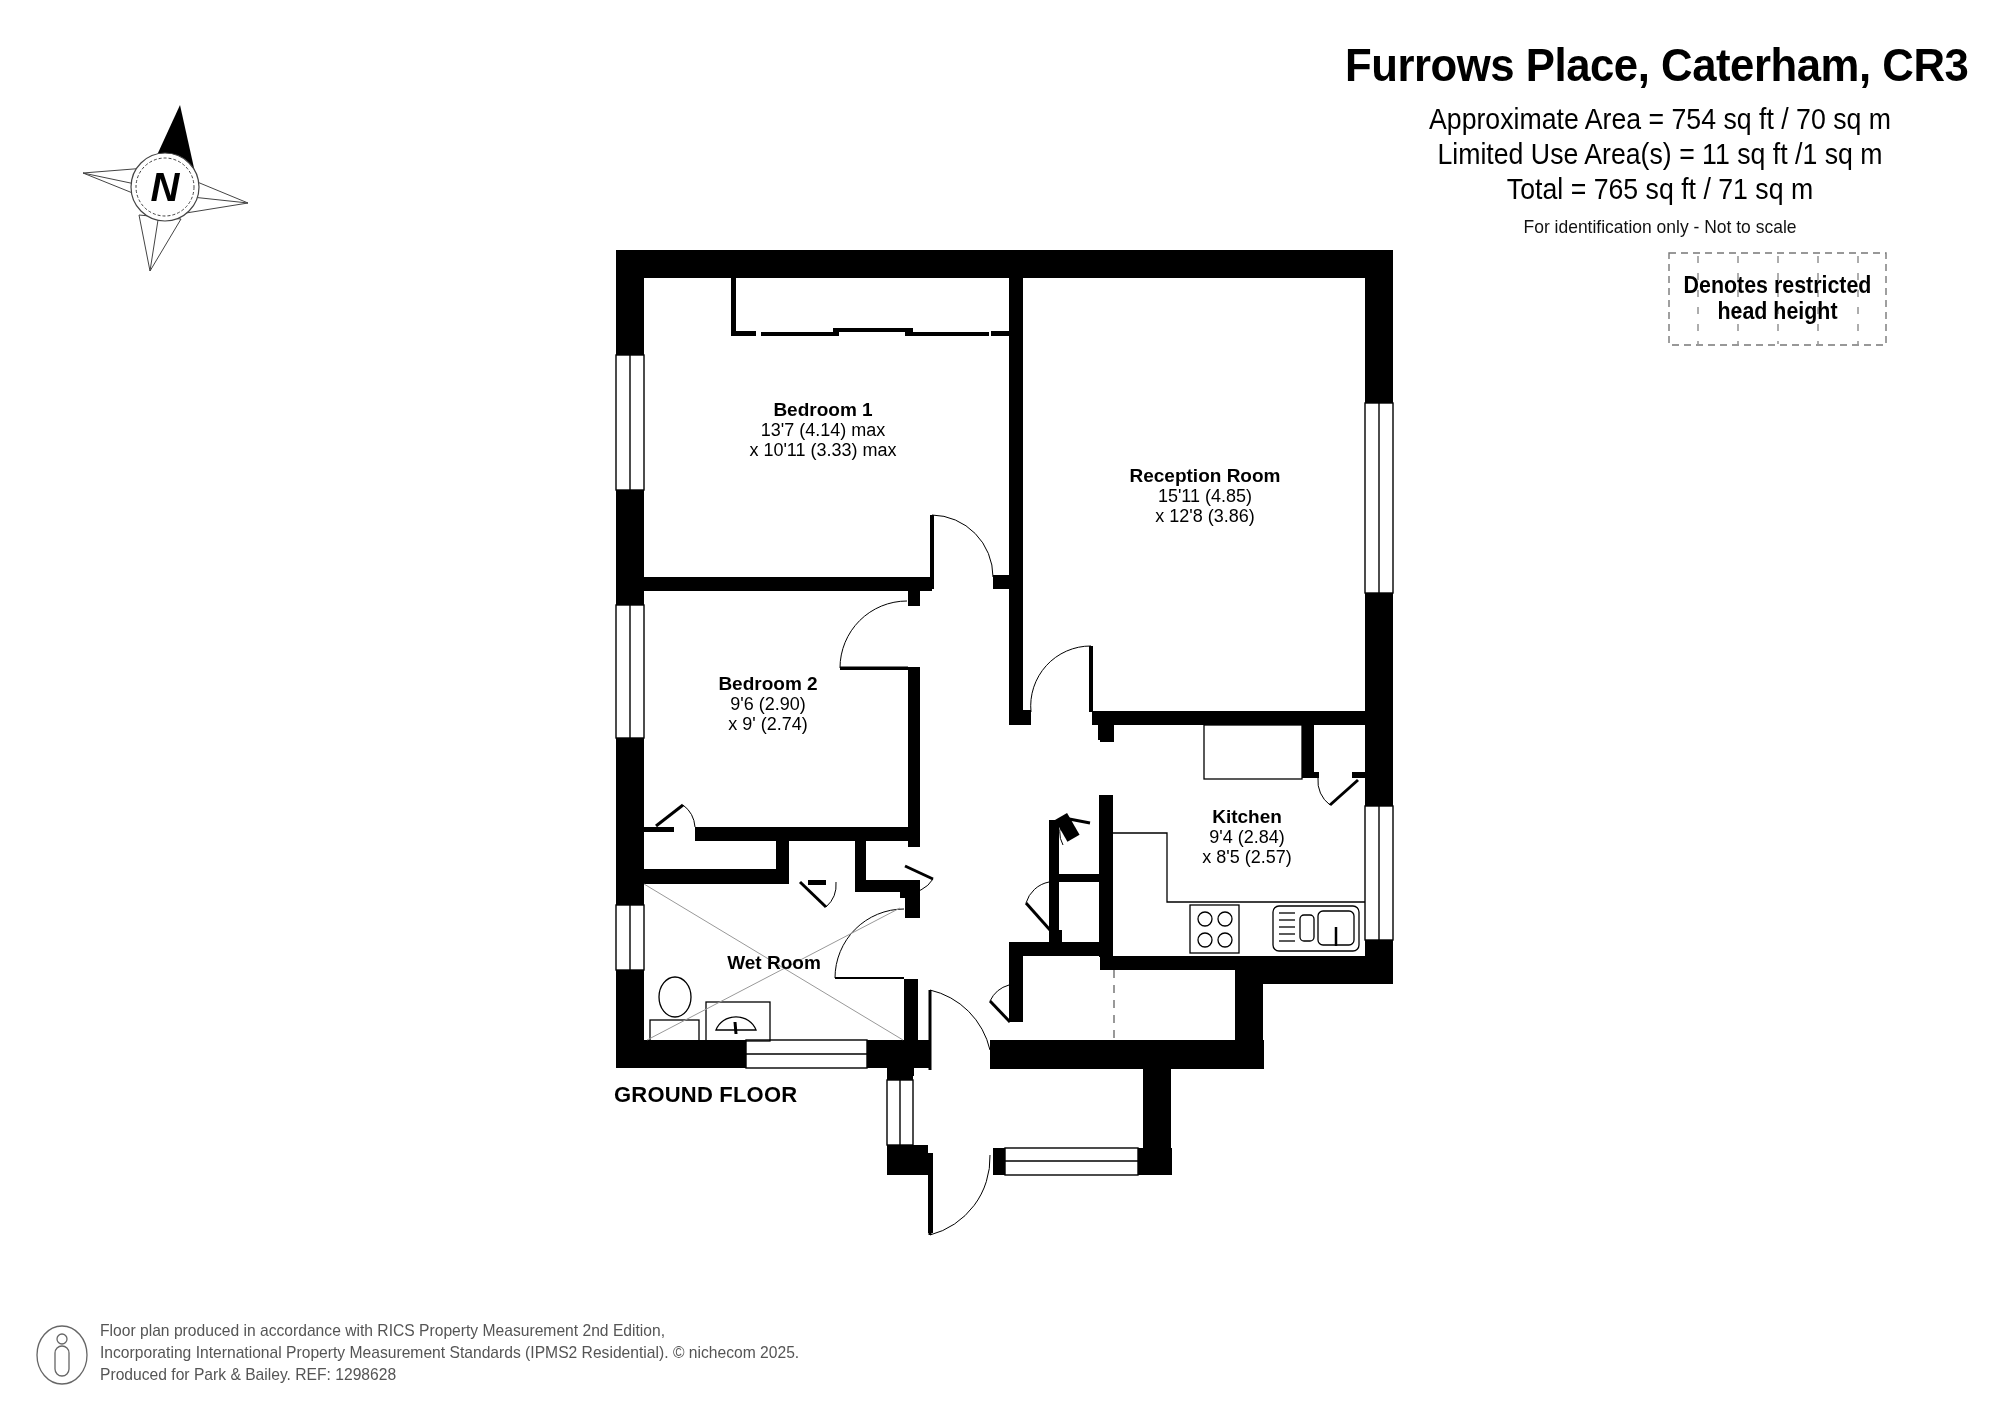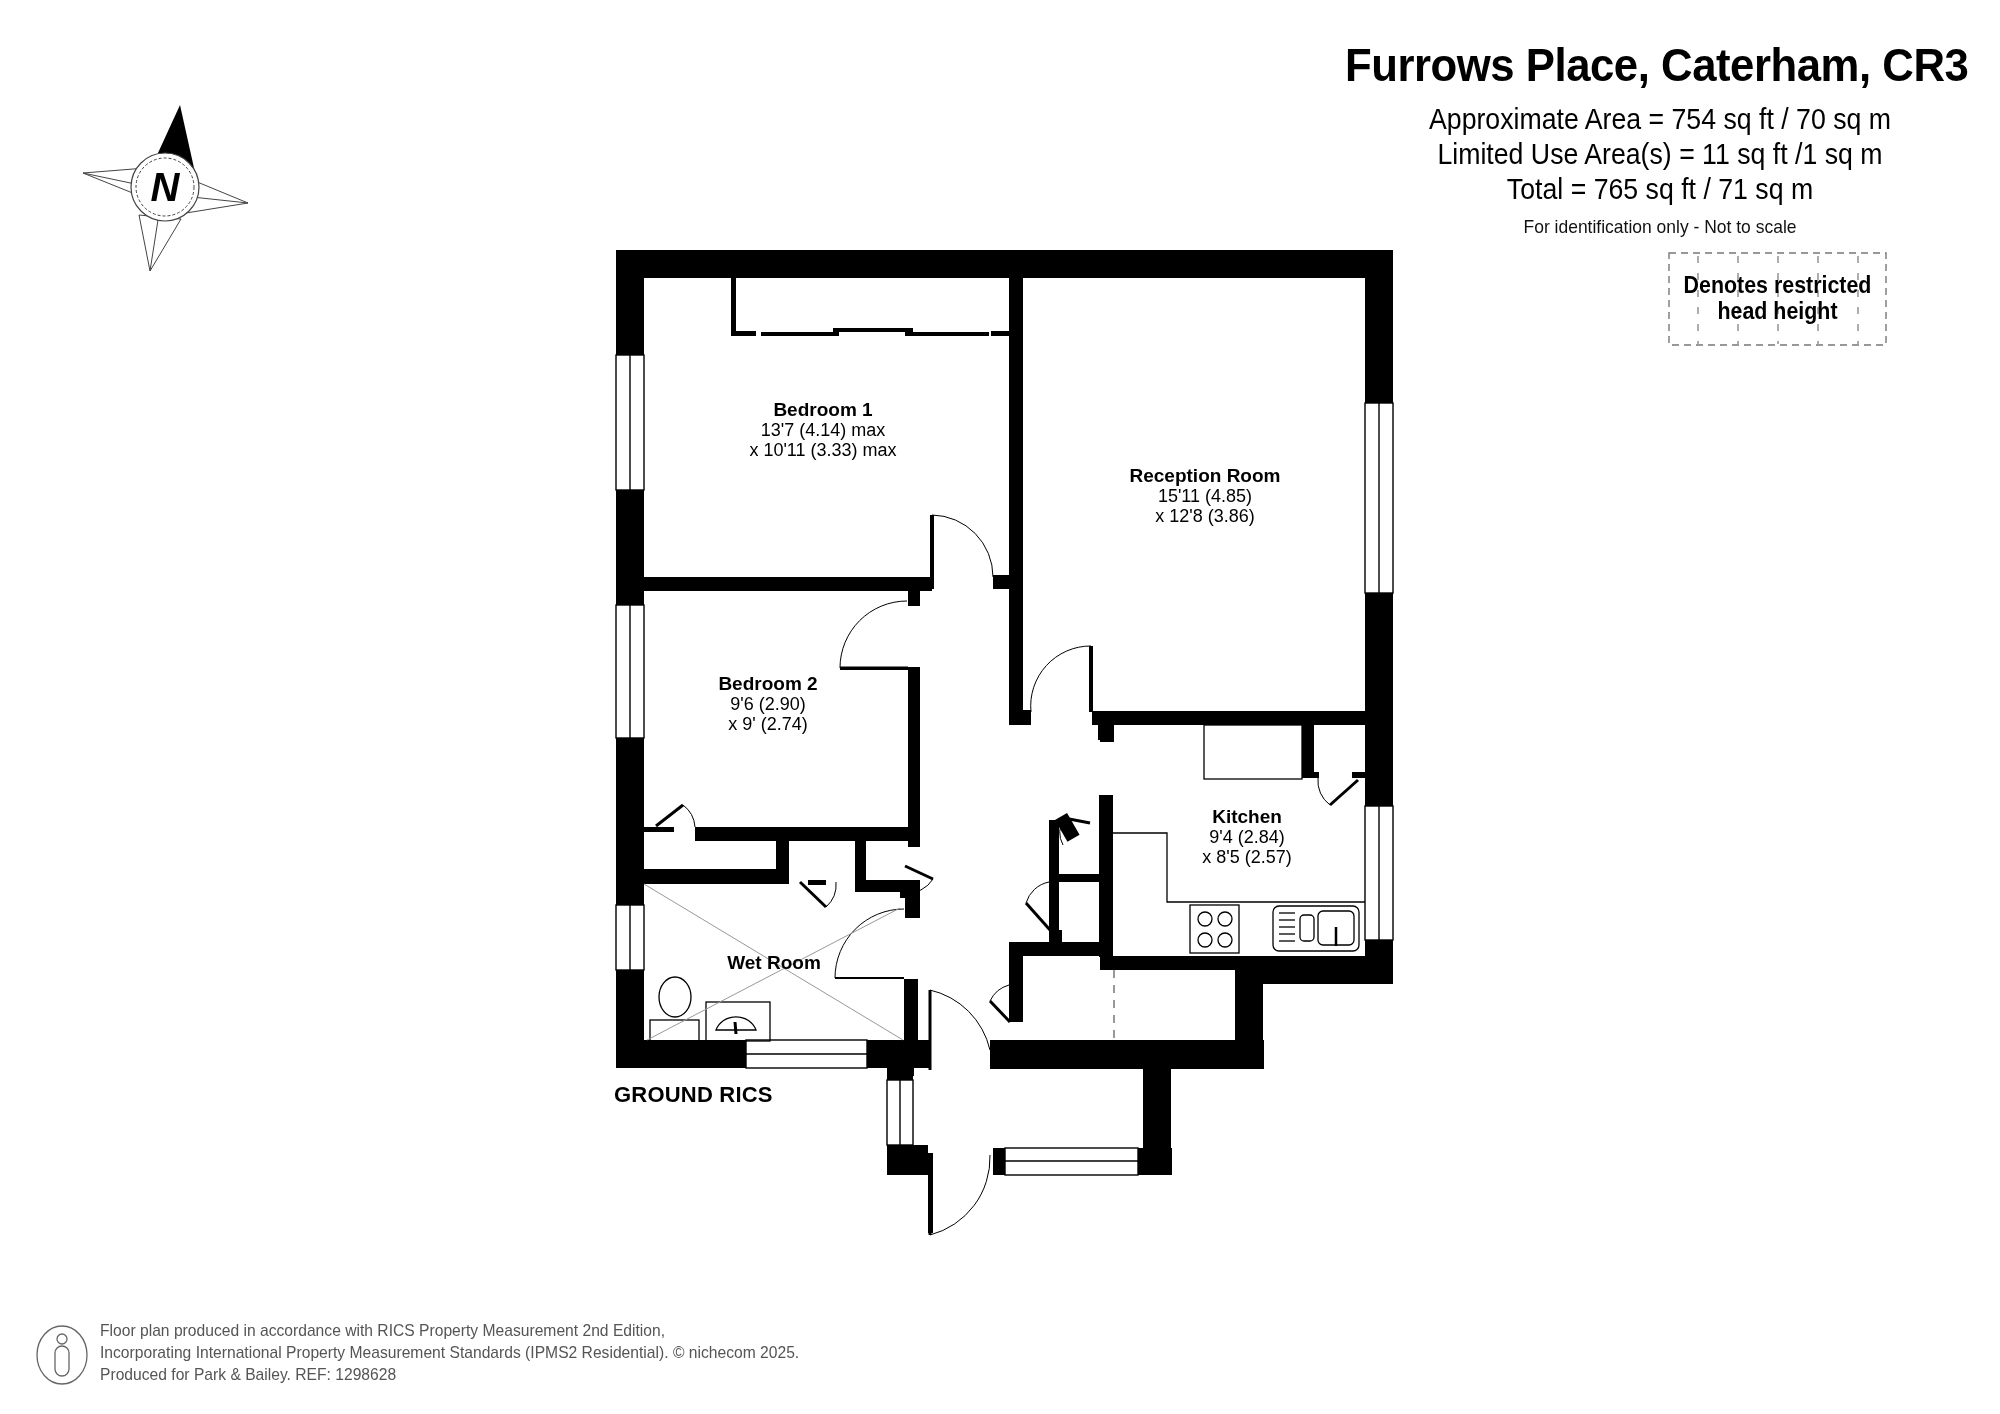--- a/index.html
+++ b/index.html
@@ -261,21 +261,21 @@
       <text x="1247" y="823" font-weight="bold" font-size="19">Kitchen</text>
       <text x="1247" y="843" font-size="18">9'4 (2.84)</text>
       <text x="1247" y="863" font-size="18">x 8'5 (2.57)</text>
     </g>
     <g>
       <text x="774" y="969" font-weight="bold" font-size="19">Wet Room</text>
     </g>
   </g>
 </svg>
 
-<div class="floor-label">GROUND RICS</div>
+<div class="floor-label">GROUND FLOOR</div>
 
 <div class="footer">
   <svg width="56" height="62" viewBox="0 0 56 62" style="position:absolute;left:0;top:6px;">
     <ellipse cx="28" cy="31" rx="25" ry="29" fill="none" stroke="#666" stroke-width="1.3"></ellipse>
     <circle cx="28" cy="15" r="5" fill="none" stroke="#666" stroke-width="1.3"></circle>
     <rect x="21" y="22" width="14" height="30" rx="7" fill="none" stroke="#666" stroke-width="1.3"></rect>
   </svg>
   <div class="footer-text">
     <span class="footer-line">Floor plan produced in accordance with RICS Property Measurement 2nd Edition,</span>
     <span class="footer-line">Incorporating International Property Measurement Standards (IPMS2 Residential).   © nichecom 2025.</span>

